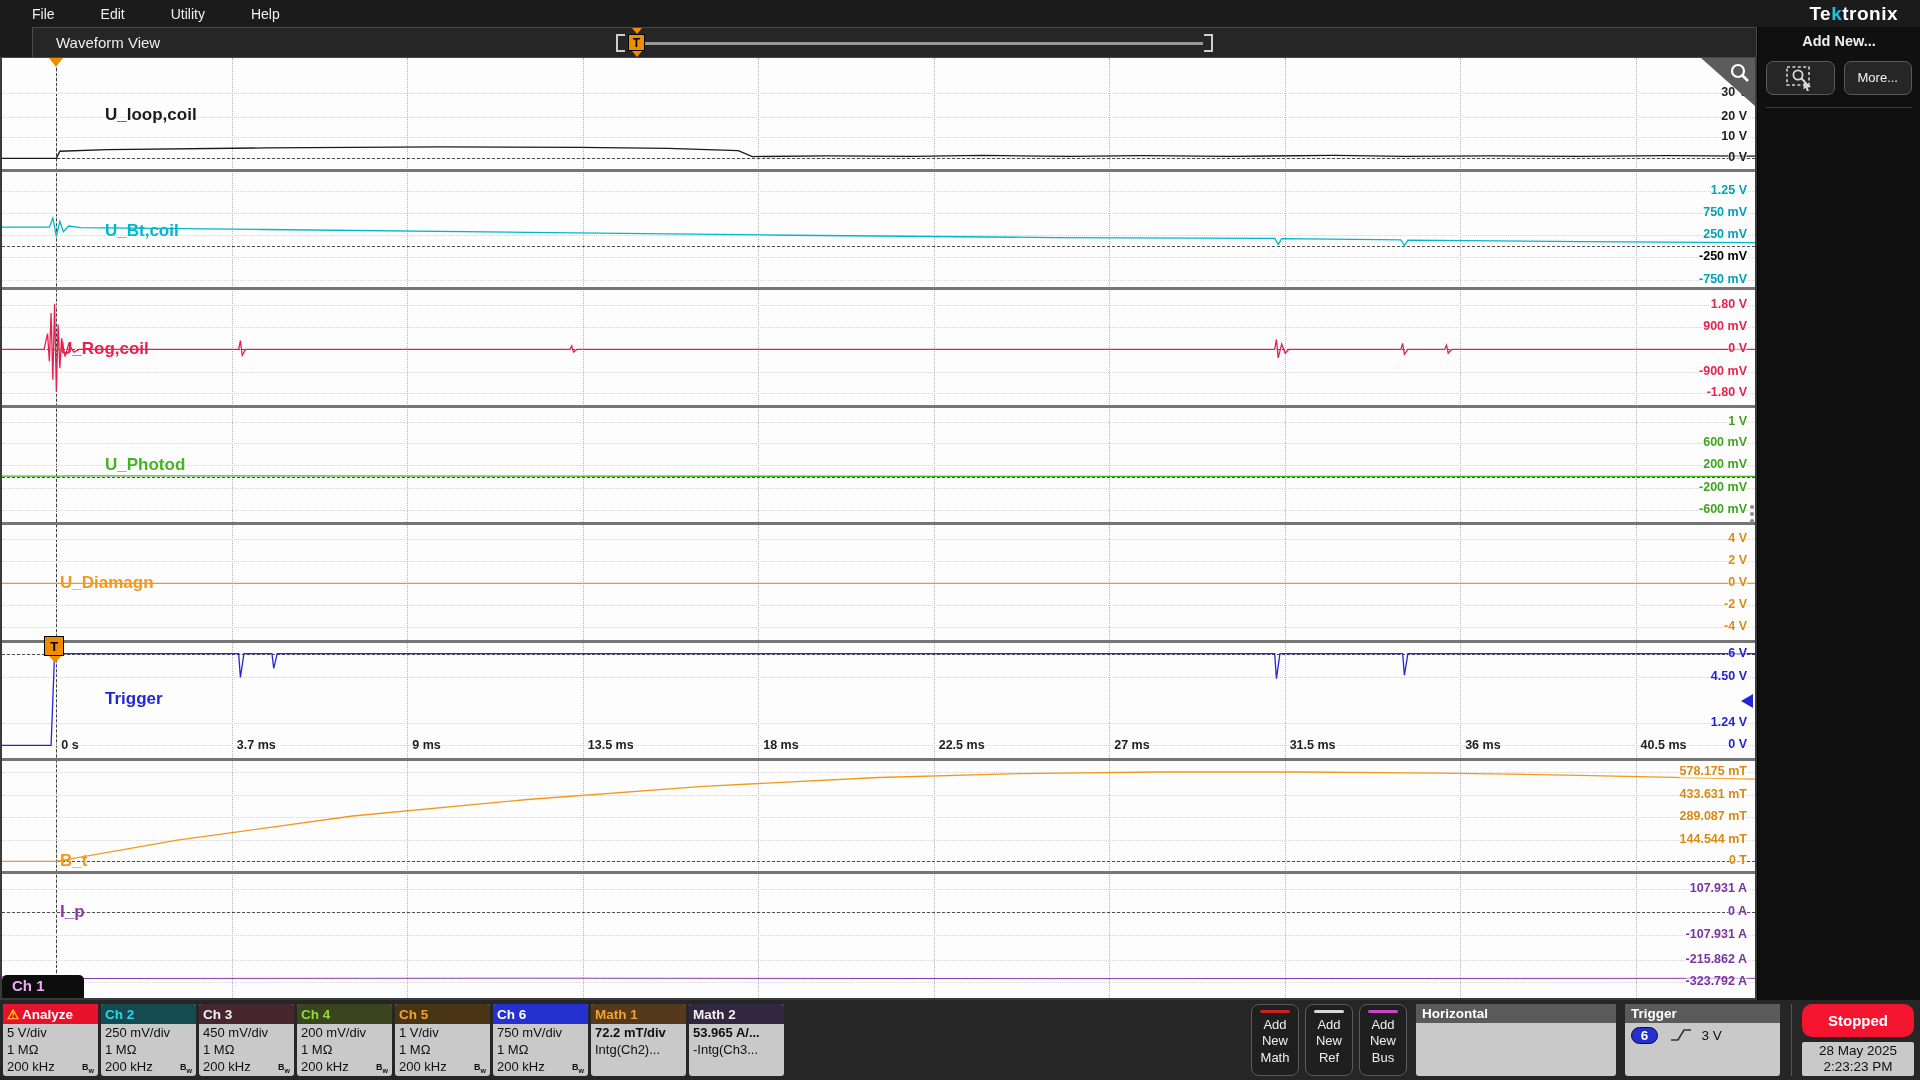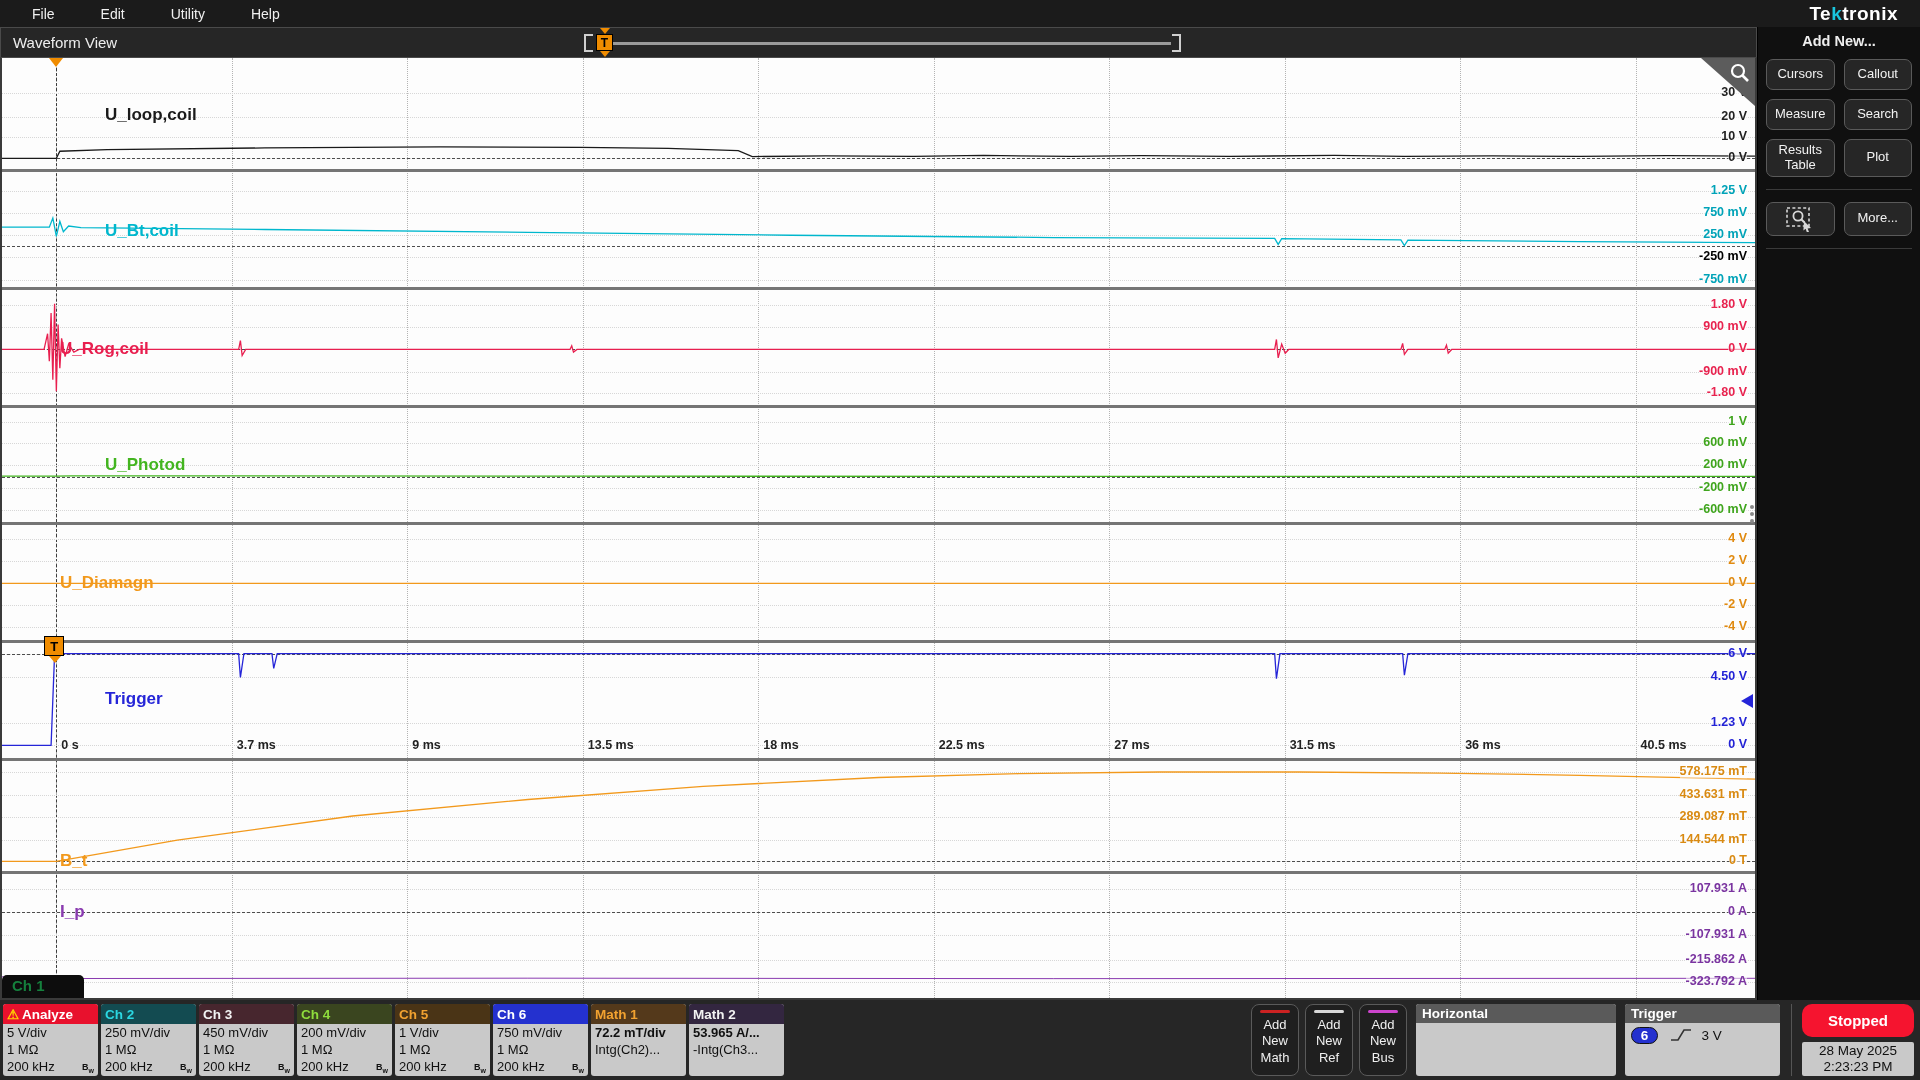--- a/index.html
+++ b/index.html
@@ -9,21 +9,21 @@
   
   #menubar { height:27px; background:#1b1b1b; display:flex; align-items:center; color:#f0f0f0; }
   .menu-item { font-size:14px; padding:4px 14px; margin-left:18px; cursor:default; }
   #brand { margin-left:auto; margin-right:22px; font-size:19px; font-weight:bold; color:#fff; letter-spacing:.5px; }
   #brand .k { color:#19c5dd; }
 
   
   #mainrow { display:flex; height:973px; }
   #plot-col { width:1757px; }
   #titlebar { height:30px; background:#262626; border:1px solid #4a4a4a; border-bottom:none;
-    color:#eee; font-size:15px; display:flex; align-items:center; padding-left:12px; position:relative; }
+    color:#eee; font-size:15px; display:flex; align-items:center; padding-left:23px; position:relative;margin-left:32px; }
   
   #overview { position:absolute; left:583px; top:4px; width:597px; height:22px; }
   .brk { position:absolute; top:2px; width:9px; height:18px; }
   .brk.l { left:0; border-left:2px solid #cfcfcf; border-top:2px solid #cfcfcf; border-bottom:2px solid #cfcfcf; }
   .brk.r { right:0; border-right:2px solid #cfcfcf; border-top:2px solid #cfcfcf; border-bottom:2px solid #cfcfcf; }
   #ov-line { position:absolute; left:14px; right:10px; top:10px; height:3px; background:#9a9a9a; }
   #ov-t { position:absolute; left:12px; top:2px; width:17px; height:17px; background:#f08c00;
     color:#000; font-weight:bold; font-size:12px; text-align:center; line-height:17px; border:1px solid #000; }
   #ov-t:before { content:""; position:absolute; left:3px; top:-7px; border-left:5px solid transparent;
     border-right:5px solid transparent; border-top:6px solid #f08c00; }
@@ -59,21 +59,21 @@
     border-left:54px solid transparent; border-top:48px solid #5c5c5c; }
   #zoom-flag svg { position:absolute; right:4px; top:-44px; }
   #t-square { position:absolute; left:calc(3.1% - 12px); top:578px; width:20px; height:20px; background:#f08c00;
     border:1px solid #000; color:#000; font-weight:bold; font-size:13px; text-align:center; line-height:19px; z-index:7; }
   #t-square:after { content:""; position:absolute; left:4px; bottom:-8px; border-left:6px solid transparent;
     border-right:6px solid transparent; border-top:7px solid #f08c00; }
   #level-arrow { position:absolute; right:2px; top:636px; width:0; height:0; z-index:7;
     border-top:7px solid transparent; border-bottom:7px solid transparent; border-right:12px solid #2525d8; }
   #grab-dots { position:absolute; right:-1px; top:444px; width:6px; z-index:8; }
   #grab-dots i { display:block; width:4px; height:4px; border-radius:50%; background:#888; margin:3px 0; }
-  #ch1-tab { position:absolute; left:0; bottom:0; width:82px; height:23px; background:#0d0d0d; color:#15803d;
+  #ch1-tab { position:absolute; left:0; bottom:0; width:82px; height:23px; background:#0d0d0d; color:#f0abfc;
     font-size:15px; font-weight:bold; padding:2px 0 16px 10px; border-radius:5px 5px 0 0; z-index:9; }
 
   
   #sidebar { width:163px; background:#101010; border-left:1px solid #000; padding:4px 8px; color:#eee; }
   #sidebar-header { text-align:center; font-weight:bold; font-size:14.5px; margin:2px 0 10px; }
   #sb-grid { display:grid; grid-template-columns:1fr 1fr; gap:9px; padding-bottom:12px; border-bottom:1px solid #3a3a3a; }
   .sb-btn { background:#262626; border:1px solid #5a5a5a; border-radius:7px; color:#f2f2f2; font-size:13px;
     min-height:31px; display:flex; align-items:center; justify-content:center; text-align:center; padding:3px 2px; line-height:1.15; }
   #sb-row2 { display:grid; grid-template-columns:1fr 1fr; gap:9px; margin-top:12px; padding-bottom:12px; border-bottom:1px solid #3a3a3a; }
 
@@ -261,21 +261,21 @@
             <div class="rowline" style="top: 9.3%;"></div>
             <div class="rowline" style="top: 29.7%;"></div>
             <div class="rowline" style="top: 69.5%;"></div>
             <div class="rowline" style="top: 89%;"></div>
             <div class="dashline" style="top: 9.3%;"></div>
             <svg viewBox="0 0 1000 100" preserveAspectRatio="none">
               <polyline points="0,89 28,89 30,9.3 135,9.3 136,30 138,9.3 154,9.3 155,22 157,9.3 726,9.3 727,31 729,9.3 799,9.3 800,28 802,9.3 1000,9.3" fill="none" stroke="#2525d8" stroke-width="1.3" vector-effect="non-scaling-stroke"></polyline>
             </svg>
             <span class="axis-label" style="top: 9.3%; color: rgb(35, 35, 214);">6 V</span>
             <span class="axis-label" style="top: 29.7%; color: rgb(35, 35, 214);">4.50 V</span>
-            <span class="axis-label" style="top: 69.5%; color: rgb(35, 35, 214);">1.23 V</span>
+            <span class="axis-label" style="top: 69.5%; color: rgb(35, 35, 214);">1.24 V</span>
             <span class="axis-label" style="top: 89%; color: rgb(35, 35, 214);">0 V</span>
             <div class="tag" style="top: 49%; background: rgb(36, 49, 207);">
               <div class="tag-in" style="background: rgb(232, 232, 250);">
                 <span class="tag-cell" style="color: rgb(255, 255, 255); background: rgb(26, 42, 187);">C 6</span>
                 <span class="tag-cell scale" style="color: rgb(36, 49, 207); border-left: 2px solid rgb(36, 49, 207);">3 V</span>
               </div>
             </div>
             <span class="chname" style="left: 103px; top: 49%; color: rgb(37, 37, 216);">Trigger</span>
             <span class="tlabel" style="left: calc(3.1% + 5px); top: 89%;">0 s</span>
             <span class="tlabel" style="left: calc(13.11% + 5px); top: 89%;">3.7 ms</span>
@@ -356,28 +356,20 @@
         <div class="vgrid" style="left: 53.15%;"></div>
         <div class="vgrid" style="left: 63.16%;"></div>
         <div class="vgrid" style="left: 73.17%;"></div>
         <div class="vgrid" style="left: 83.18%;"></div>
         <div class="vgrid" style="left: 93.19%;"></div>
       </div>
   </div>
 
   <div id="sidebar">
     <div id="sidebar-header">Add New...</div>
-    <div id="sb-grid">
-        <div class="sb-btn">Cursors</div>
-        <div class="sb-btn">Callout</div>
-        <div class="sb-btn">Measure</div>
-        <div class="sb-btn">Search</div>
-        <div class="sb-btn">Results Table</div>
-        <div class="sb-btn">Plot</div>
-      </div>
     <div id="sb-row2">
       <div class="sb-btn">
         <svg width="30" height="26" viewBox="0 0 30 26">
           <rect x="2" y="2" width="22" height="18" fill="none" stroke="#d8d8d8" stroke-width="1.6" stroke-dasharray="3 2.4"></rect>
           <circle cx="13" cy="10" r="4.6" fill="none" stroke="#d8d8d8" stroke-width="1.8"></circle>
           <line x1="16.2" y1="13.2" x2="19.5" y2="16.5" stroke="#d8d8d8" stroke-width="2"></line>
           <path d="M19 15 L26 22 L22.6 22.4 L24 26 L21.8 26 L20.6 22.8 L18.4 24.6 Z" fill="#d8d8d8"></path>
         </svg>
       </div>
       <div class="sb-btn">More...</div>

